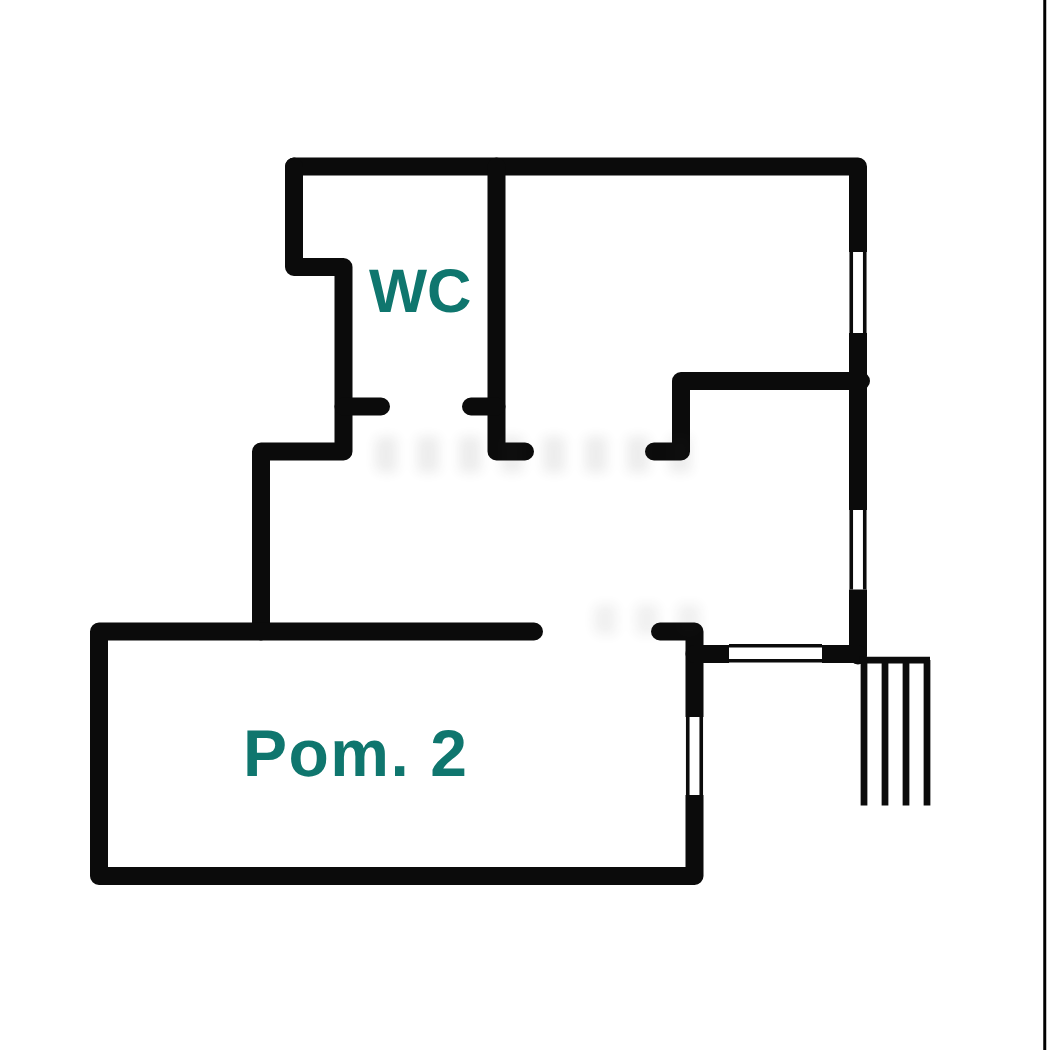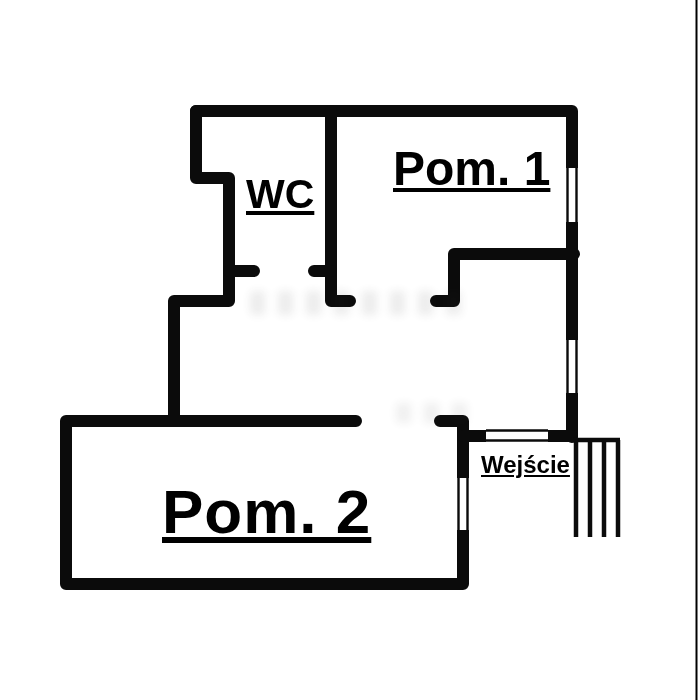--- a/index.html
+++ b/index.html
@@ -6,31 +6,30 @@
   .canvas{
     position:relative;
     width:700px;height:700px;
     background:#ffffff;
     overflow:hidden;
     font-family:"Liberation Sans","DejaVu Sans",sans-serif;
   }
   .plan-svg{position:absolute;left:0;top:0;}
   .lbl{
     position:absolute;
-    color:#000000;
+    color:#0f766e;
     font-weight:bold;
     line-height:1;
     white-space:nowrap;
     letter-spacing:0px;
-    text-decoration:underline;
   }
   .lbl-pom1{left:393px;top:145px;font-size:48px;}
   .lbl-wc{left:246px;top:174px;font-size:41px;}
   .lbl-korytarz{left:272px;top:340px;font-size:52px;}
-  .lbl-pom2{left:162px;top:481px;font-size:62px;letter-spacing:1px;}
+  .lbl-pom2{left:162px;top:481px;font-size:44px;letter-spacing:1px;}
   .lbl-wejscie{left:481px;top:453px;font-size:24px;font-weight:bold;letter-spacing:0px;}
   .smudge{
     position:absolute;
     background:repeating-linear-gradient(90deg, rgba(50,50,50,0.55) 0 15px, rgba(50,50,50,0) 15px 28px);
     filter:blur(4px);
     border-radius:4px;
   }
   .smudge1{left:250px;top:291px;width:215px;height:24px;opacity:0.16;}
   .smudge2{left:396px;top:403px;width:74px;height:20px;opacity:0.13;}
 </style>
@@ -83,18 +82,16 @@
       <path d="M604 440 V537"></path>
       <path d="M618 440 V537"></path>
     </g>
 
     <path d="M696.5 0 V700" stroke="#000000" stroke-width="2" fill="none"></path>
   </svg>
 
   <div class="smudge smudge1"></div>
   <div class="smudge smudge2"></div>
 
-  <div class="lbl lbl-pom1">Pom. 1</div>
   <div class="lbl lbl-wc">WC</div>
   <div class="lbl lbl-pom2">Pom. 2</div>
-  <div class="lbl lbl-wejscie">Wejście</div>
 
 </div>
 
 </body></html>

